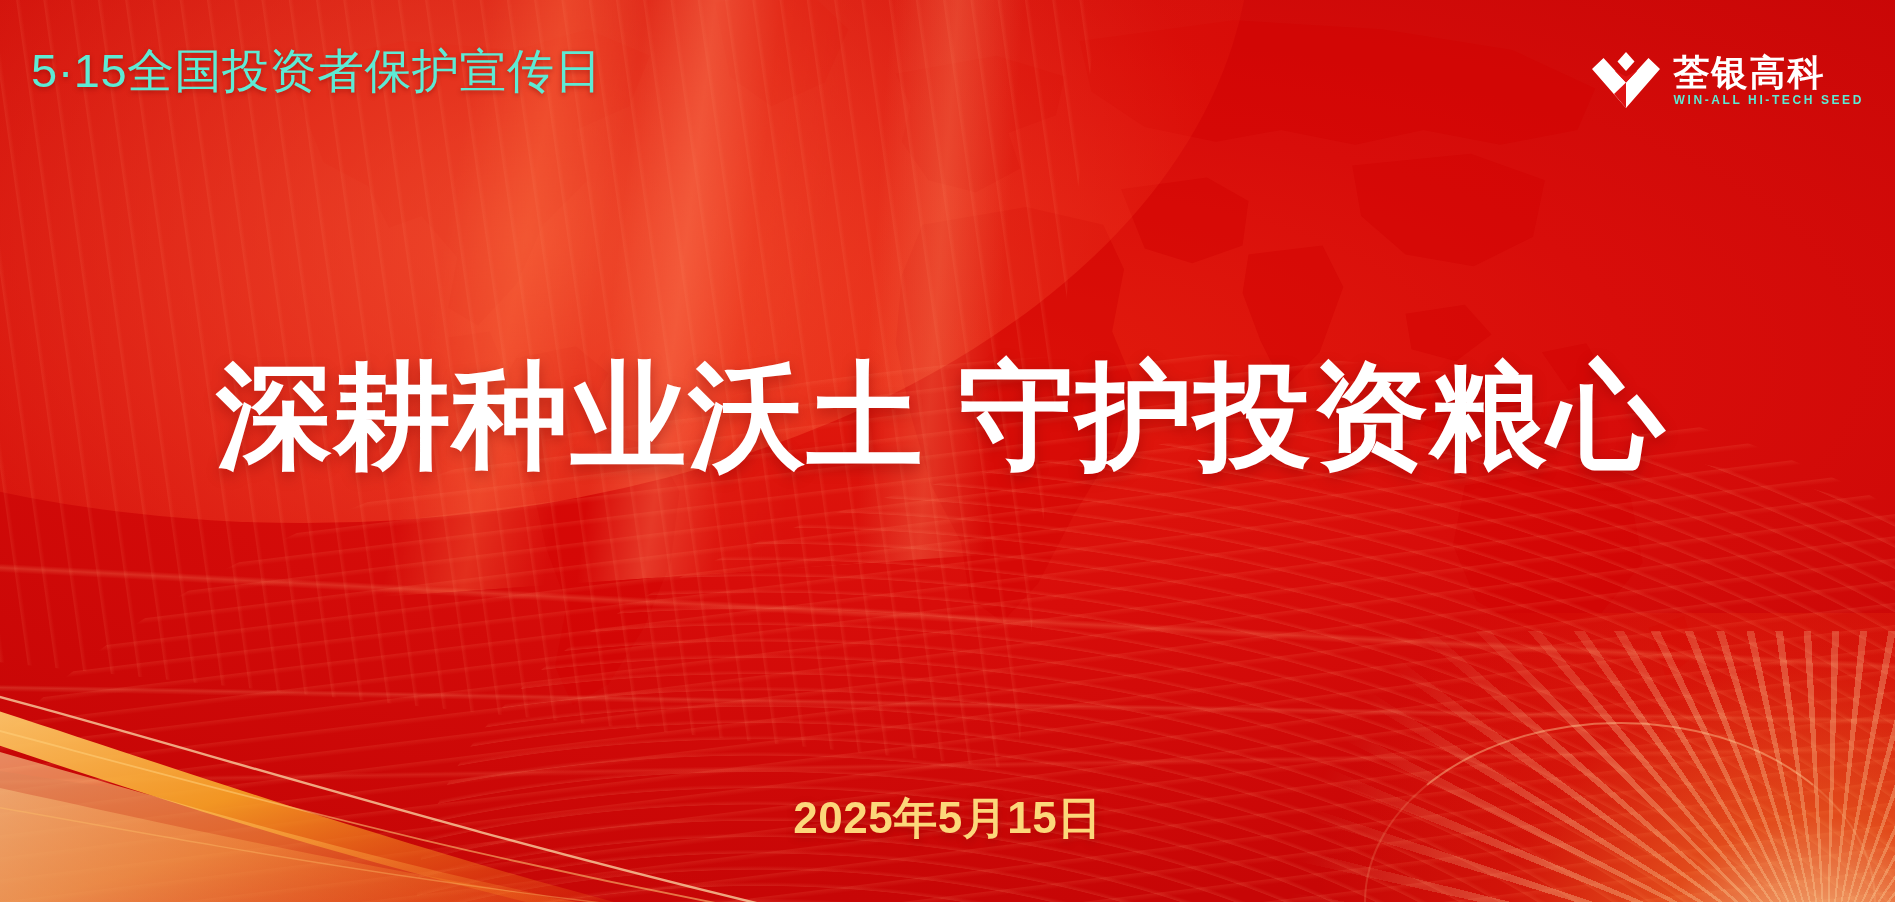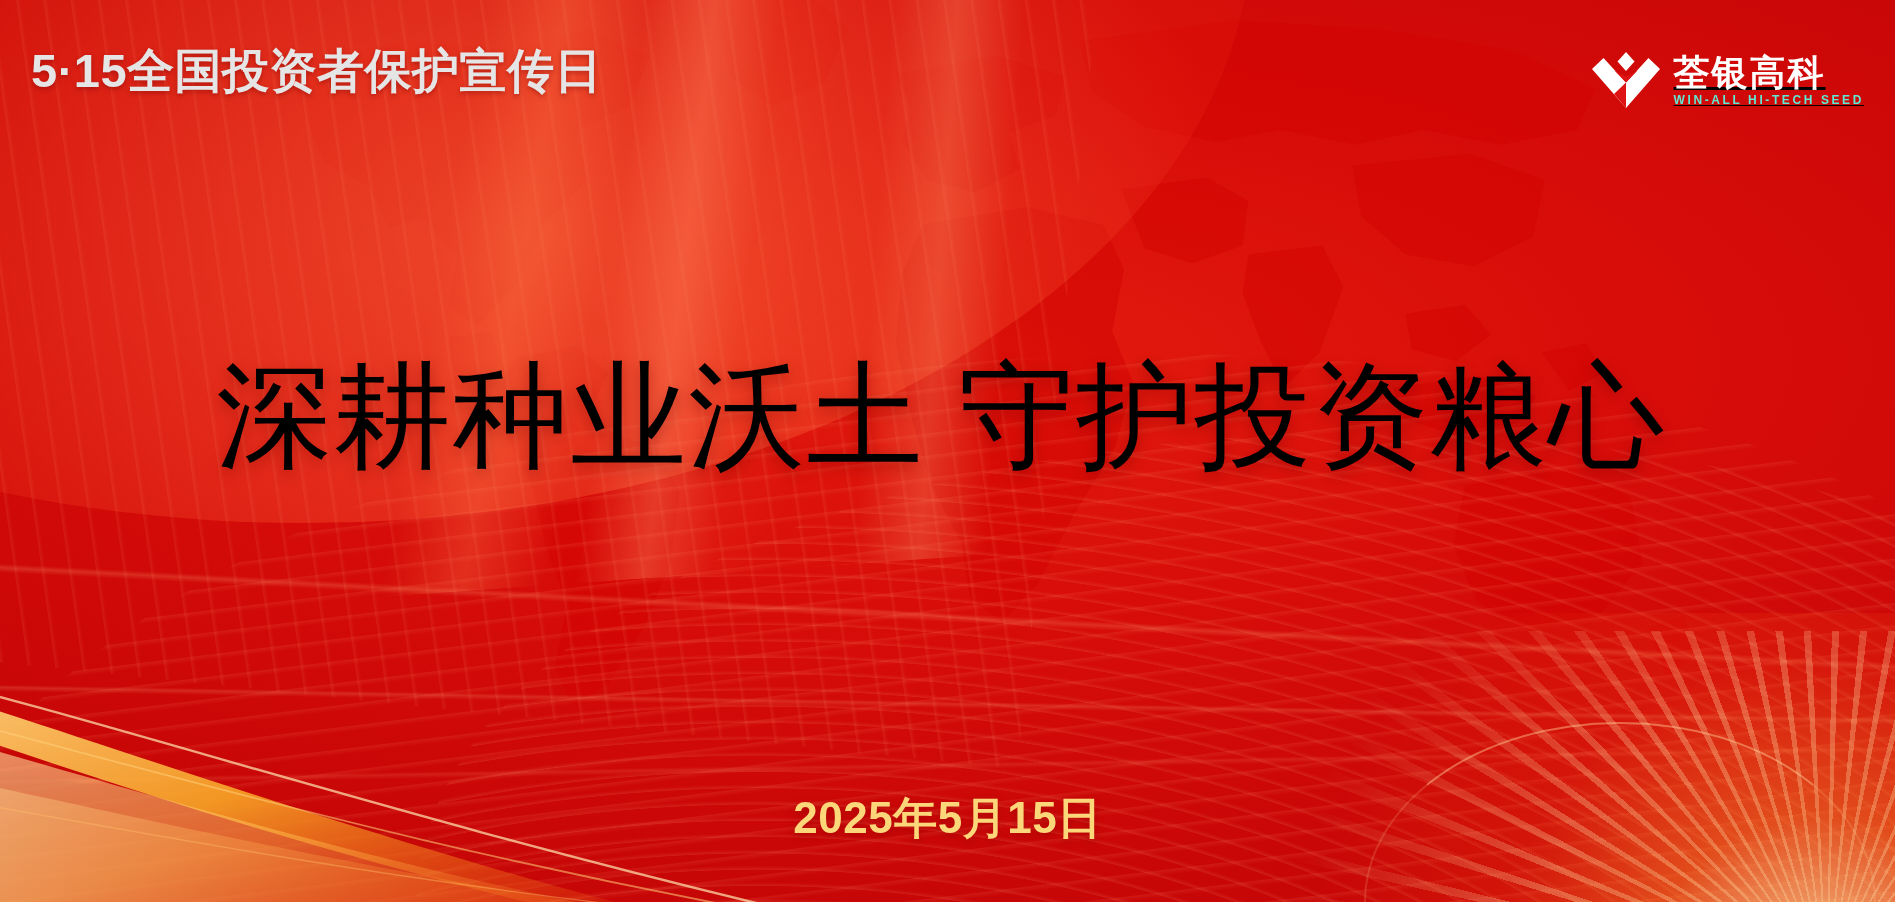--- a/index.html
+++ b/index.html
@@ -178,34 +178,33 @@
     top: 47px;
     left: 31px;
     right: 31px;
     display: flex;
     align-items: flex-start;
     justify-content: space-between;
   }
 
   .kicker {
     font-size: 47px;
-    font-weight: 700;
+    font-weight: 400;
     line-height: 1;
     letter-spacing: .5px;
-    color: #e5e5e5;
+    color: #5eead4;
     white-space: nowrap;
     text-shadow: 0 2px 5px rgba(120,0,0,.45);
   }
 
   .brand {
     display: flex;
     align-items: center;
     gap: 14px;
     margin-top: 5px;
-    text-decoration: underline;
   }
   .brand-mark { width: 68px; height: 56px; flex: none; }
   .brand-mark svg { width: 100%; height: 100%; display: block; }
   .brand-text { display: flex; flex-direction: column; gap: 3px; }
   .brand-cn {
     font-size: 36px;
     font-weight: 700;
     line-height: 1;
     color: #ffffff;
     letter-spacing: 2px;
@@ -219,24 +218,24 @@
     white-space: nowrap;
   }
 
   .headline {
     position: absolute;
     left: 0;
     right: 12px;
     top: 352px;
     text-align: center;
     font-size: 116px;
-    font-weight: 400;
+    font-weight: 700;
     line-height: 1.12;
     letter-spacing: 2px;
-    color: #000000;
+    color: #ffffff;
     text-shadow: 0 5px 14px rgba(120,0,0,.38);
     white-space: nowrap;
   }
 
   .date {
     position: absolute;
     left: 0;
     right: 0;
     top: 796px;
     text-align: center;

